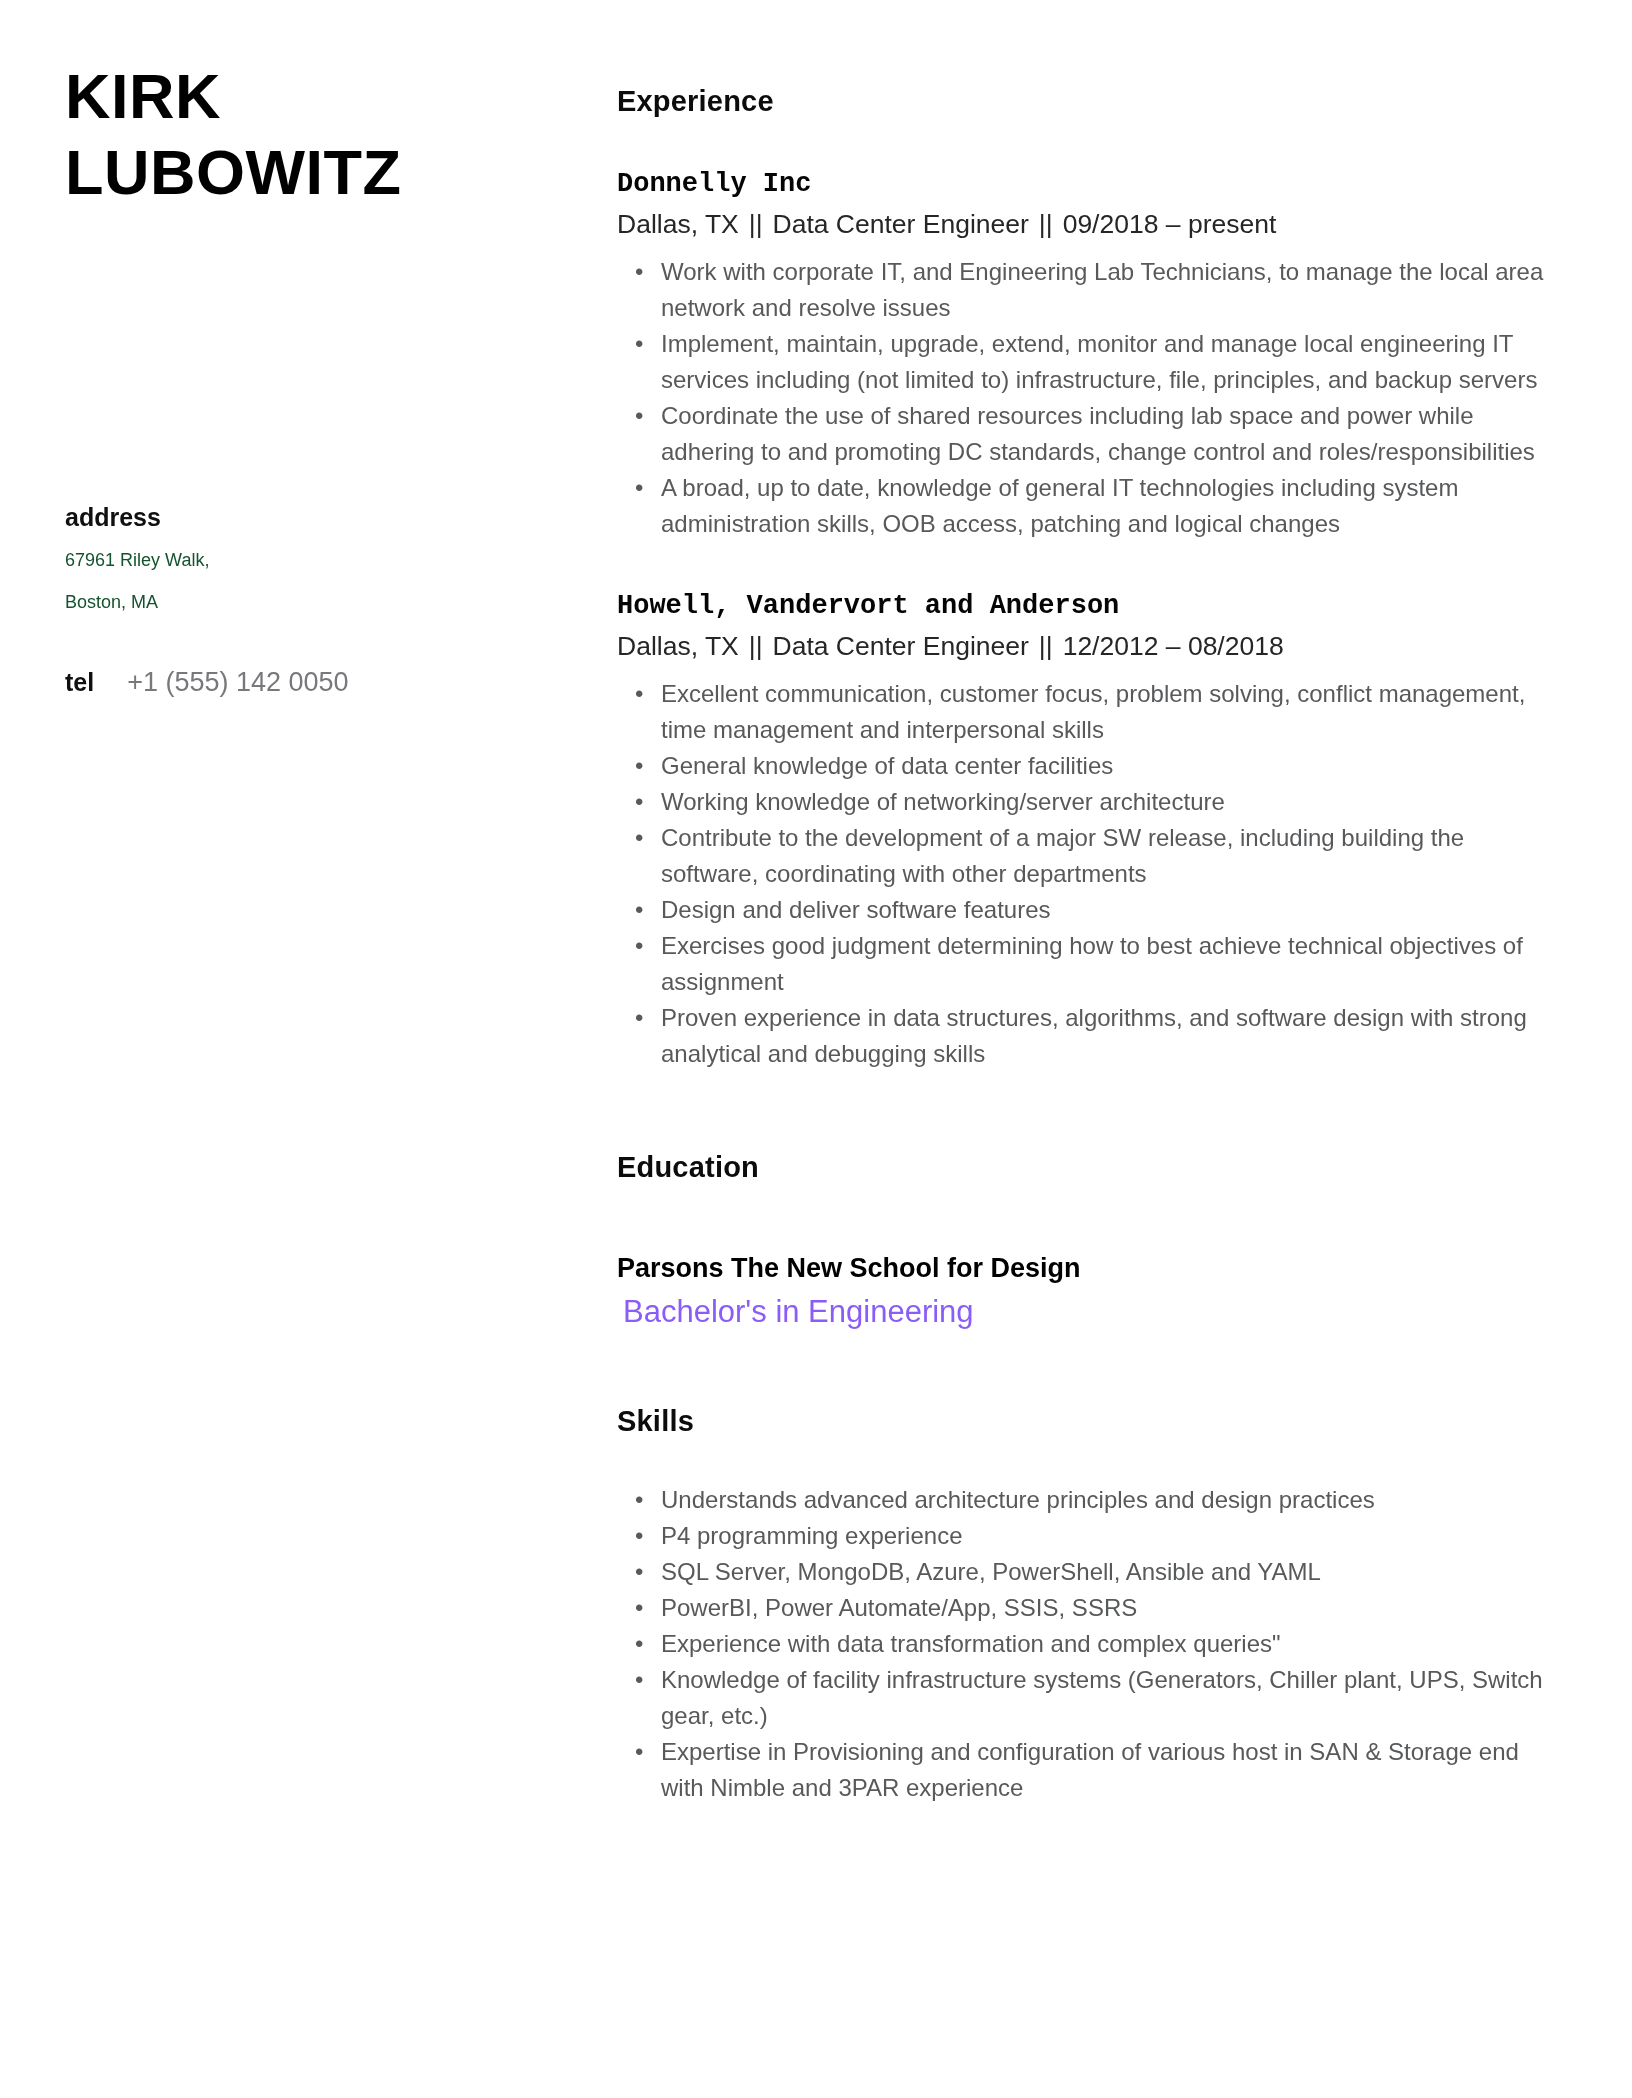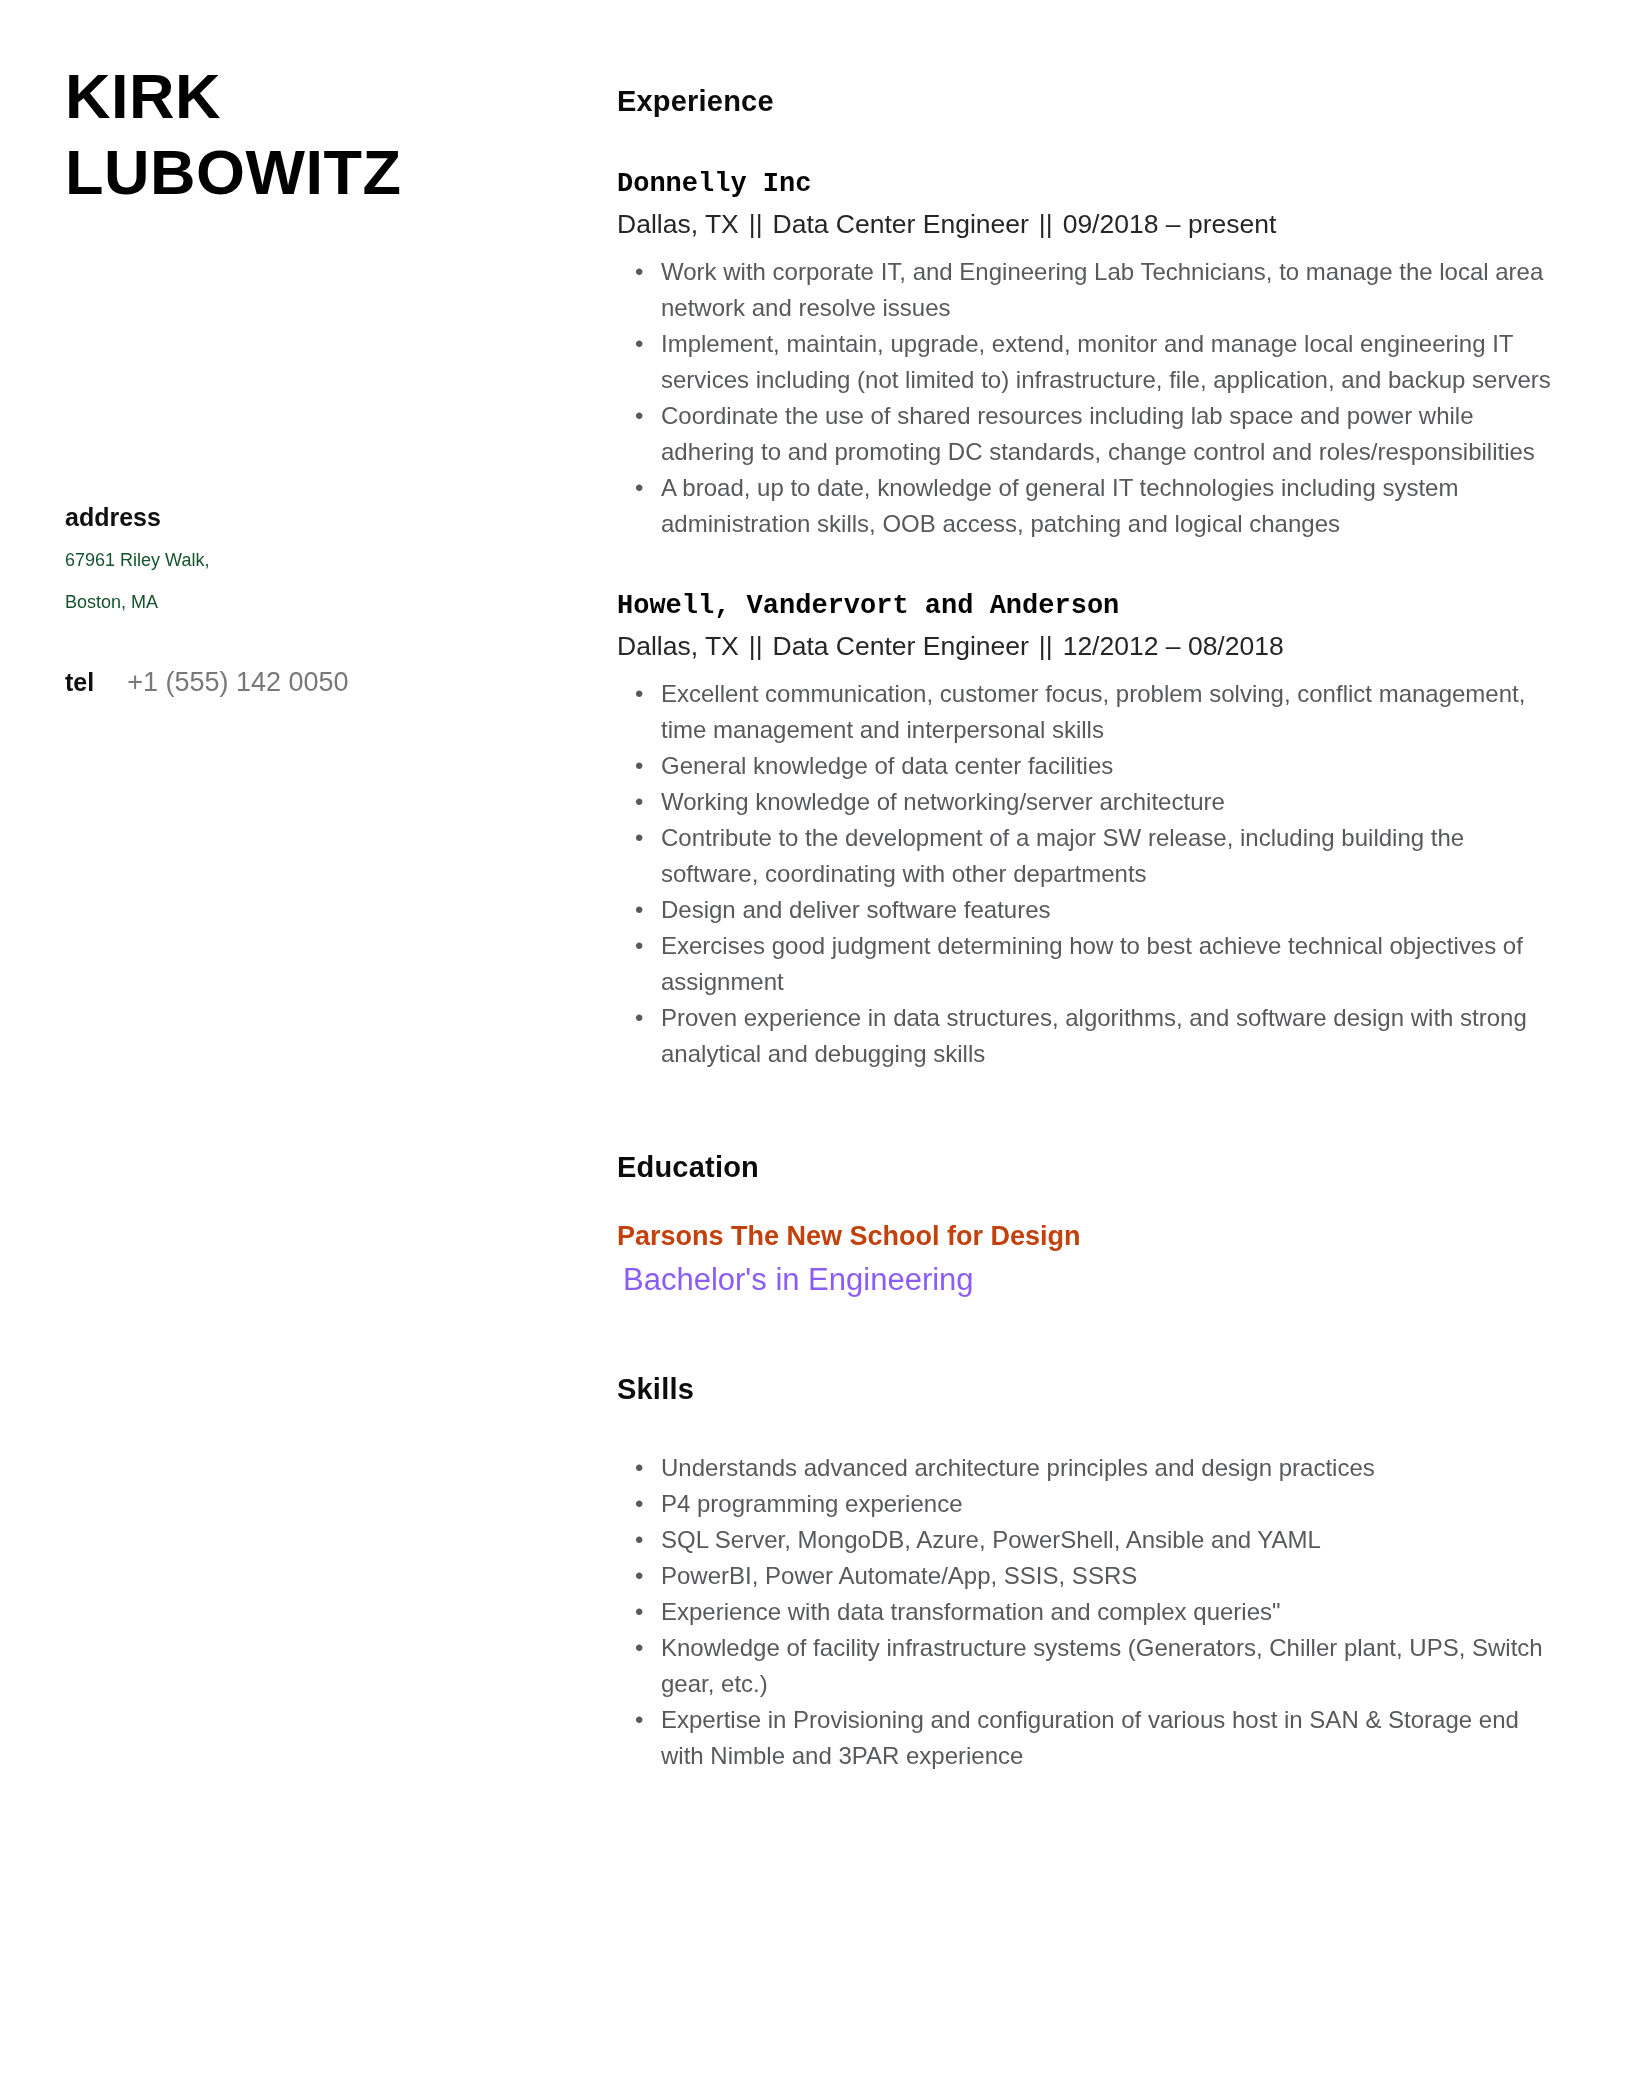--- a/index.html
+++ b/index.html
@@ -115,25 +115,25 @@
     content: "\2022";
     position: absolute;
     left: -26px;
     top: 0;
     color: #58595b;
   }
   .section-heading.education {
     margin-top: 78px;
   }
   .school {
-    margin-top: 36px;
+    margin-top: 68px;
     font-size: 27px;
     line-height: 32px;
     font-weight: 700;
-    color: #c2410c;
+    color: #000000;
   }
   .degree {
     margin-top: 10px;
     font-size: 31px;
     line-height: 36px;
     color: #8b5cf6;
     margin-left: 6px;
   }
   .section-heading.skills {
     margin-top: 74px;
@@ -169,21 +169,21 @@
 
     <h2 class="section-heading">Experience</h2>
 
     <div class="job">
       <h3 class="company">Donnelly Inc</h3>
       <div class="job-meta">
         <span>Dallas, TX</span><span class="meta-sep">||</span><span>Data Center Engineer</span><span class="meta-sep">||</span><span>09/2018 – present</span>
       </div>
       <ul class="bullets">
           <li>Work with corporate IT, and Engineering Lab Technicians, to manage the local area network and resolve issues</li>
-          <li>Implement, maintain, upgrade, extend, monitor and manage local engineering IT services including (not limited to) infrastructure, file, application, and backup servers</li>
+          <li>Implement, maintain, upgrade, extend, monitor and manage local engineering IT services including (not limited to) infrastructure, file, principles, and backup servers</li>
           <li>Coordinate the use of shared resources including lab space and power while adhering to and promoting DC standards, change control and roles/responsibilities</li>
           <li>A broad, up to date, knowledge of general IT technologies including system administration skills, OOB access, patching and logical changes</li>
         </ul>
     </div>
 
     <div class="job">
       <h3 class="company">Howell, Vandervort and Anderson</h3>
       <div class="job-meta">
         <span>Dallas, TX</span><span class="meta-sep">||</span><span>Data Center Engineer</span><span class="meta-sep">||</span><span>12/2012 – 08/2018</span>
       </div>

